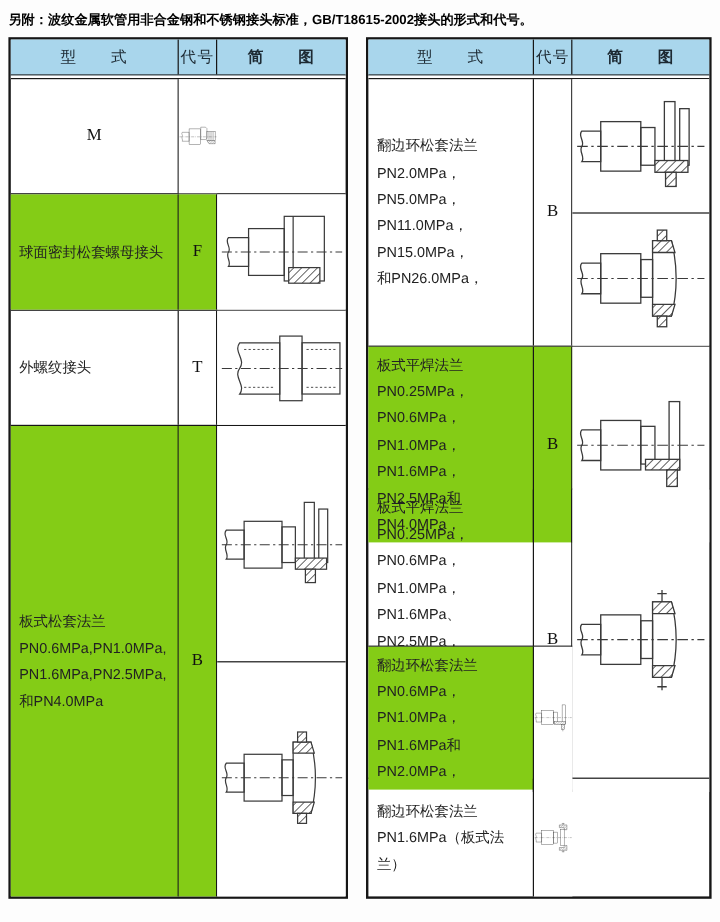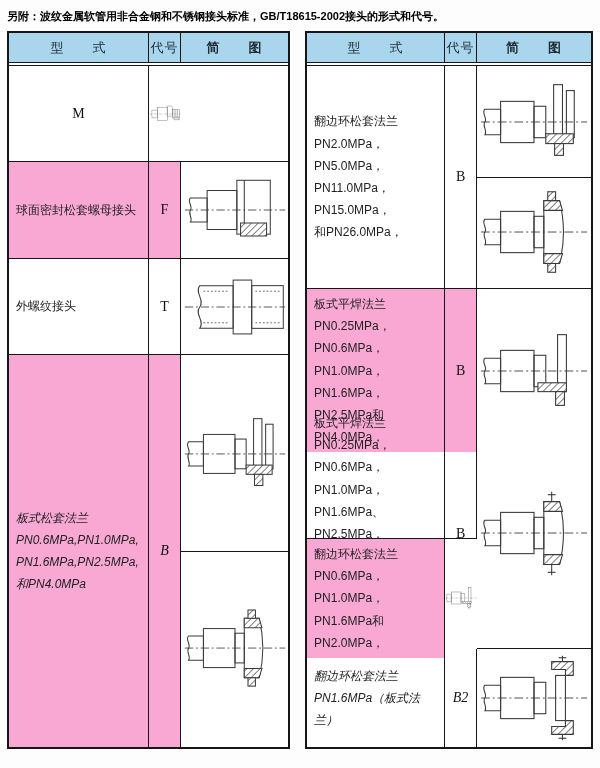--- a/index.html
+++ b/index.html
@@ -20,37 +20,37 @@
   .hsp{height:2px;border-bottom:1px solid #161616;flex:0 0 auto;background:#fff;}
   .tbl-left .thead,.tbl-left .row{grid-template-columns:140px 32px 1fr;}
   .tbl-right .thead,.tbl-right .row{grid-template-columns:138px 32px 1fr;}
   .thead>div{
     display:flex;align-items:center;justify-content:center;
     font-size:13px;color:#1d2a33;border-right:1px solid #161616;
     letter-spacing:1px;
   }
   .thead>div:last-child{border-right:none;font-weight:bold;}
   .row{display:grid;border-bottom:1px solid #161616;}
-  .row:last-child{border-bottom:none;flex:1;font-style:italic;}
+  .row:last-child{border-bottom:none;flex:1;}
   .cell{border-right:1px solid #161616;min-width:0;}
   .dcell{border-right:none;background:#fff;}
   .tcell{
     display:flex;align-items:center;
     padding:4px 2px 4px 7px;font-size:12px;line-height:1.85;
     white-space:pre-line;color:#222;
   }
   .ccell{
     display:flex;align-items:center;justify-content:center;
     font-family:"Liberation Serif",serif;font-size:14px;color:#111;
   }
   .dcell{display:flex;align-items:center;justify-content:center;}
   .dstack{display:flex;flex-direction:column;border-right:none;background:#fff;}
   .dhalf{flex:1;display:flex;align-items:center;justify-content:center;}
   .dhalf+.dhalf{border-top:1px solid #161616;}
-  .hl{background:#f9a8d4;}
+  .hl{background:#84cc16;}
   
   .diag *{stroke:#3a3a3a;stroke-width:1.1;fill:none;}
   .diag .h{fill:url(#hp);}
   .diag .cl{stroke-dasharray:9 3 2 3;stroke-width:0.9;}
   .diag .dot{stroke-dasharray:2 2;stroke-width:0.8;}
   .hidden-defs{position:absolute;width:0;height:0;}
 </style>
 </head>
 <body>
 
@@ -263,21 +263,20 @@
           <rect class="h" x="60" y="54" width="31" height="8"></rect>
           <rect class="h" x="80" y="62" width="9" height="14"></rect>
           <line x1="84" y1="76" x2="84" y2="82"></line>
         </svg>
       </div>
     </div>
 
     <div class="row">
       <div class="cell tcell">翻边环松套法兰
 PN1.6MPa（板式法兰）</div>
-      <div class="cell ccell">B2</div>
       <div class="cell dcell">
         <svg class="diag" width="110" height="98" viewBox="0 0 112 92">
           <line class="cl" x1="2" y1="46" x2="110" y2="46"></line>
           <path d="M6,33 c-4,4 3,9 0,13 c-3,4 3,9 0,13 h16 v-26 z"></path>
           <rect x="22" y="25" width="34" height="42"></rect>
           <rect x="56" y="30" width="12" height="32"></rect>
           <path class="h" d="M74,9 h22 v14 h-8 v-6 h-14 z"></path>
           <path class="h" d="M74,83 h22 v-14 h-8 v6 h-14 z"></path>
           <rect x="78" y="23" width="10" height="46"></rect>
           <line x1="85" y1="3" x2="85" y2="9"></line>

